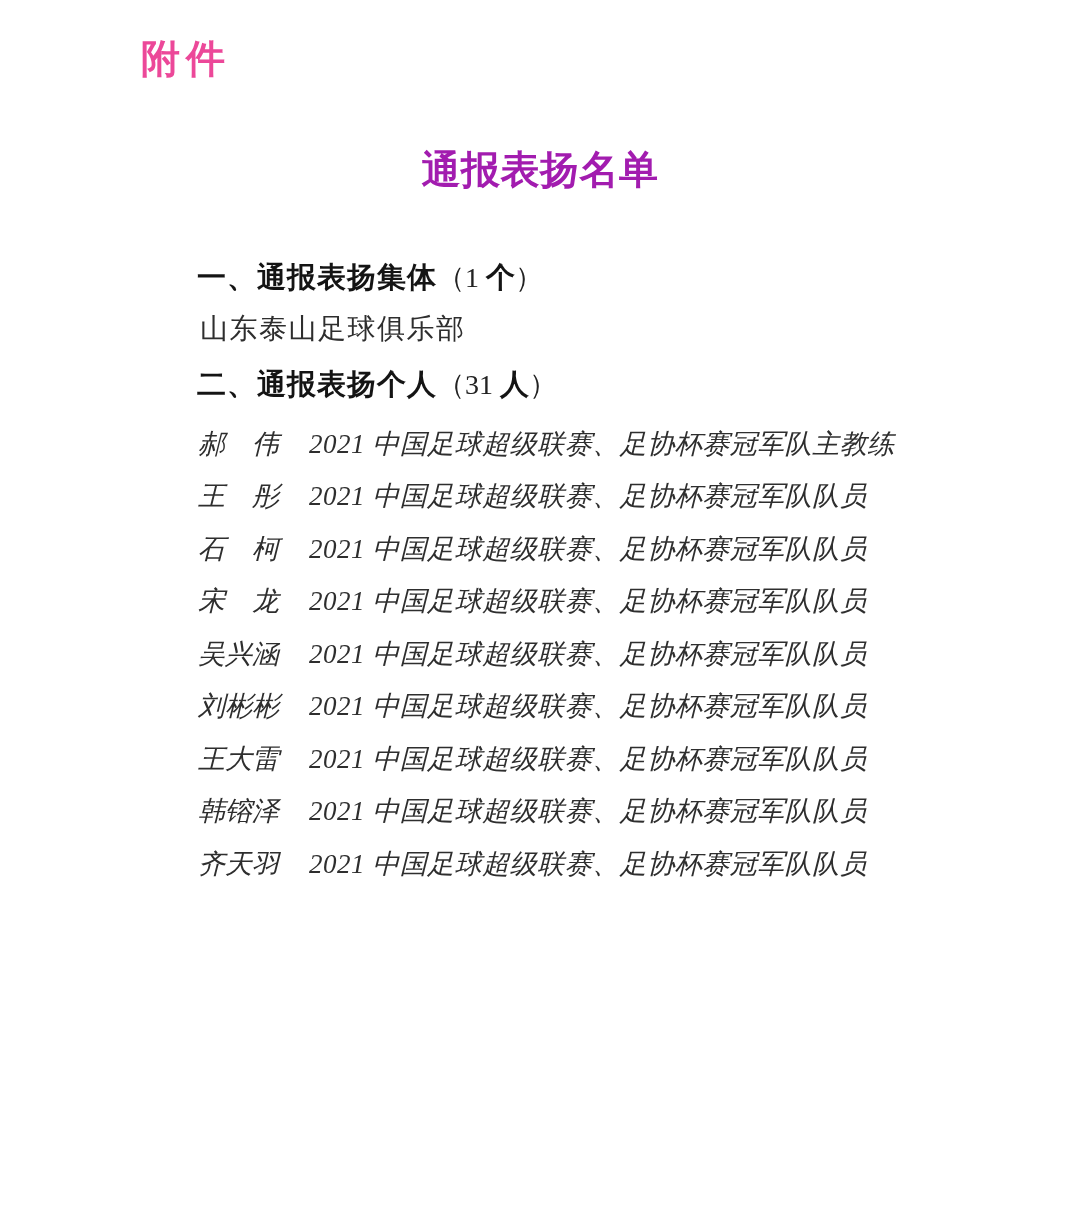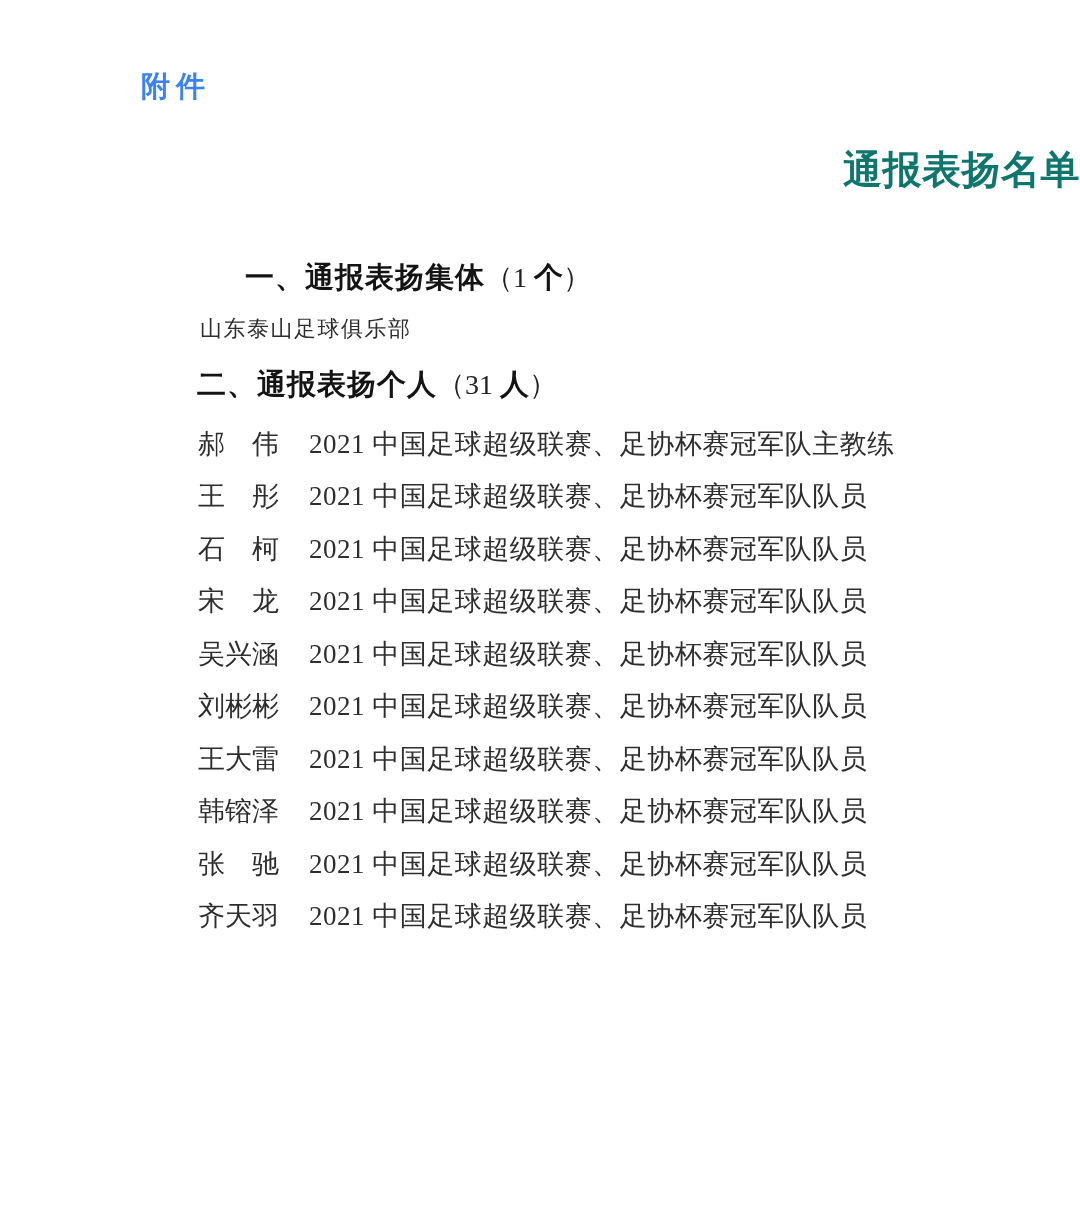--- a/index.html
+++ b/index.html
@@ -14,37 +14,36 @@
     background: #ffffff;
     overflow: hidden;
     font-family: "Liberation Serif", "DejaVu Serif", serif;
   }
   .attachment-label {
     position: absolute;
     left: 141px;
     top: 42px;
     font-family: "Liberation Sans", "DejaVu Sans", sans-serif;
     font-weight: 700;
-    font-size: 29px;
+    font-size: 39px;
     line-height: 34px;
     letter-spacing: 6px;
-    color: #3b82f6;
-    margin-top: 27px;
+    color: #ec4899;
   }
   .doc-title {
     position: absolute;
     left: 0;
     top: 143px;
     width: 100%;
-    text-align: right;
+    text-align: center;
     font-family: "Liberation Serif", "DejaVu Serif", serif;
     font-weight: 700;
     font-size: 39px;
     line-height: 54px;
-    color: #0f766e;
+    color: #a21caf;
     letter-spacing: 0.5px;
   }
   .section-heading {
     position: absolute;
     left: 197px;
     font-size: 29px;
     line-height: 36px;
     color: #141414;
     white-space: nowrap;
   }
@@ -58,43 +57,44 @@
     font-weight: 400;
     font-size: 28px;
     color: #222222;
   }
   .section-heading .count-unit {
     font-family: "Liberation Sans", "DejaVu Sans", sans-serif;
     font-weight: 700;
     font-size: 29px;
     color: #141414;
   }
-  .section-collective-heading { top: 259px; margin-left: 48px; }
+  .section-collective-heading { top: 259px; }
   .collective-name {
     position: absolute;
     left: 200px;
     top: 312px;
-    font-size: 22px;
+    font-size: 28px;
     line-height: 34px;
     letter-spacing: 1.5px;
     color: #2e2e2e;
   }
   .section-individuals-heading { top: 366px; }
   .people-list {
     position: absolute;
     left: 198px;
     top: 427px;
     width: 760px;
   }
   .person-row {
     height: 52.45px;
     font-size: 27px;
     line-height: 34px;
     color: #2e2e2e;
     white-space: nowrap;
+    font-style: italic;
   }
   .person-name {
     display: inline-block;
     width: 82px;
     margin-right: 29px;
     letter-spacing: 0;
     vertical-align: top;
   }
   .person-role {
     display: inline-block;
@@ -140,20 +140,17 @@
       <div class="person-row">
     <span class="person-name">刘彬彬</span><span class="person-role">2021 中国足球超级联赛、足协杯赛冠军队队员</span>
   </div>
       <div class="person-row">
     <span class="person-name">王大雷</span><span class="person-role">2021 中国足球超级联赛、足协杯赛冠军队队员</span>
   </div>
       <div class="person-row">
     <span class="person-name">韩镕泽</span><span class="person-role">2021 中国足球超级联赛、足协杯赛冠军队队员</span>
   </div>
       <div class="person-row">
-    <span class="person-name">张　驰</span><span class="person-role">2021 中国足球超级联赛、足协杯赛冠军队队员</span>
-  </div>
-      <div class="person-row">
     <span class="person-name">齐天羽</span><span class="person-role">2021 中国足球超级联赛、足协杯赛冠军队队员</span>
   </div>
     </div>
 
 </div>
 
 </body></html>

